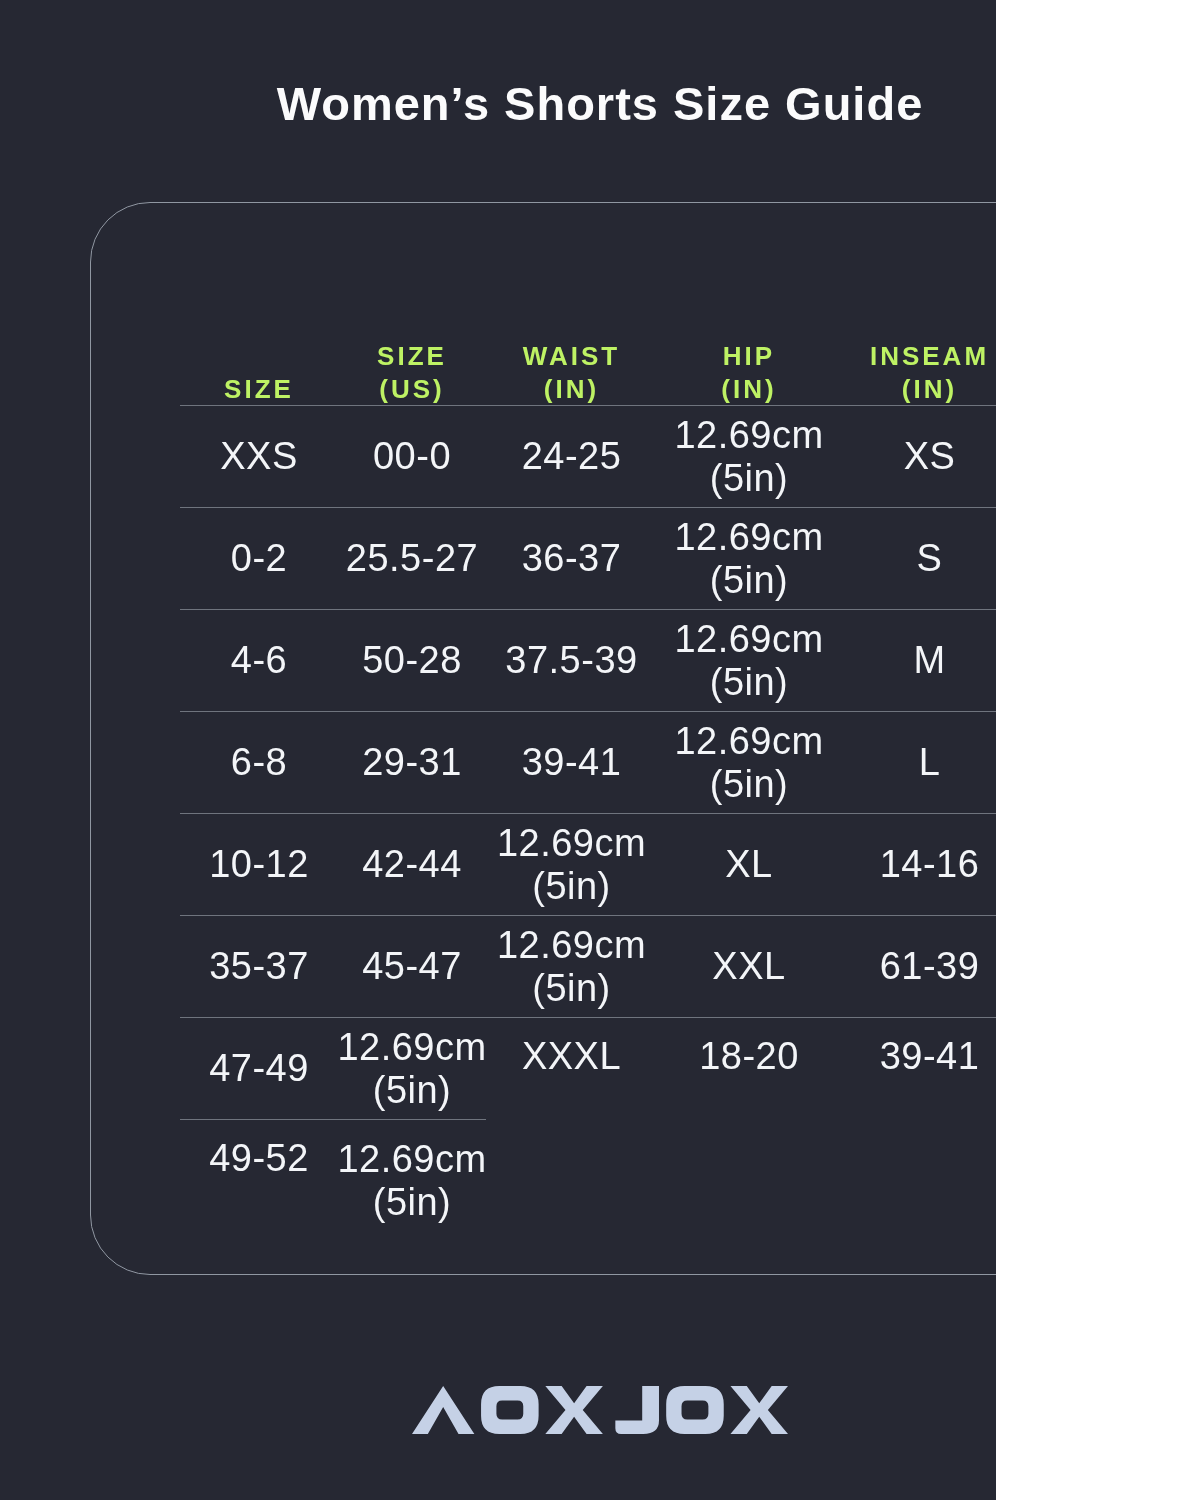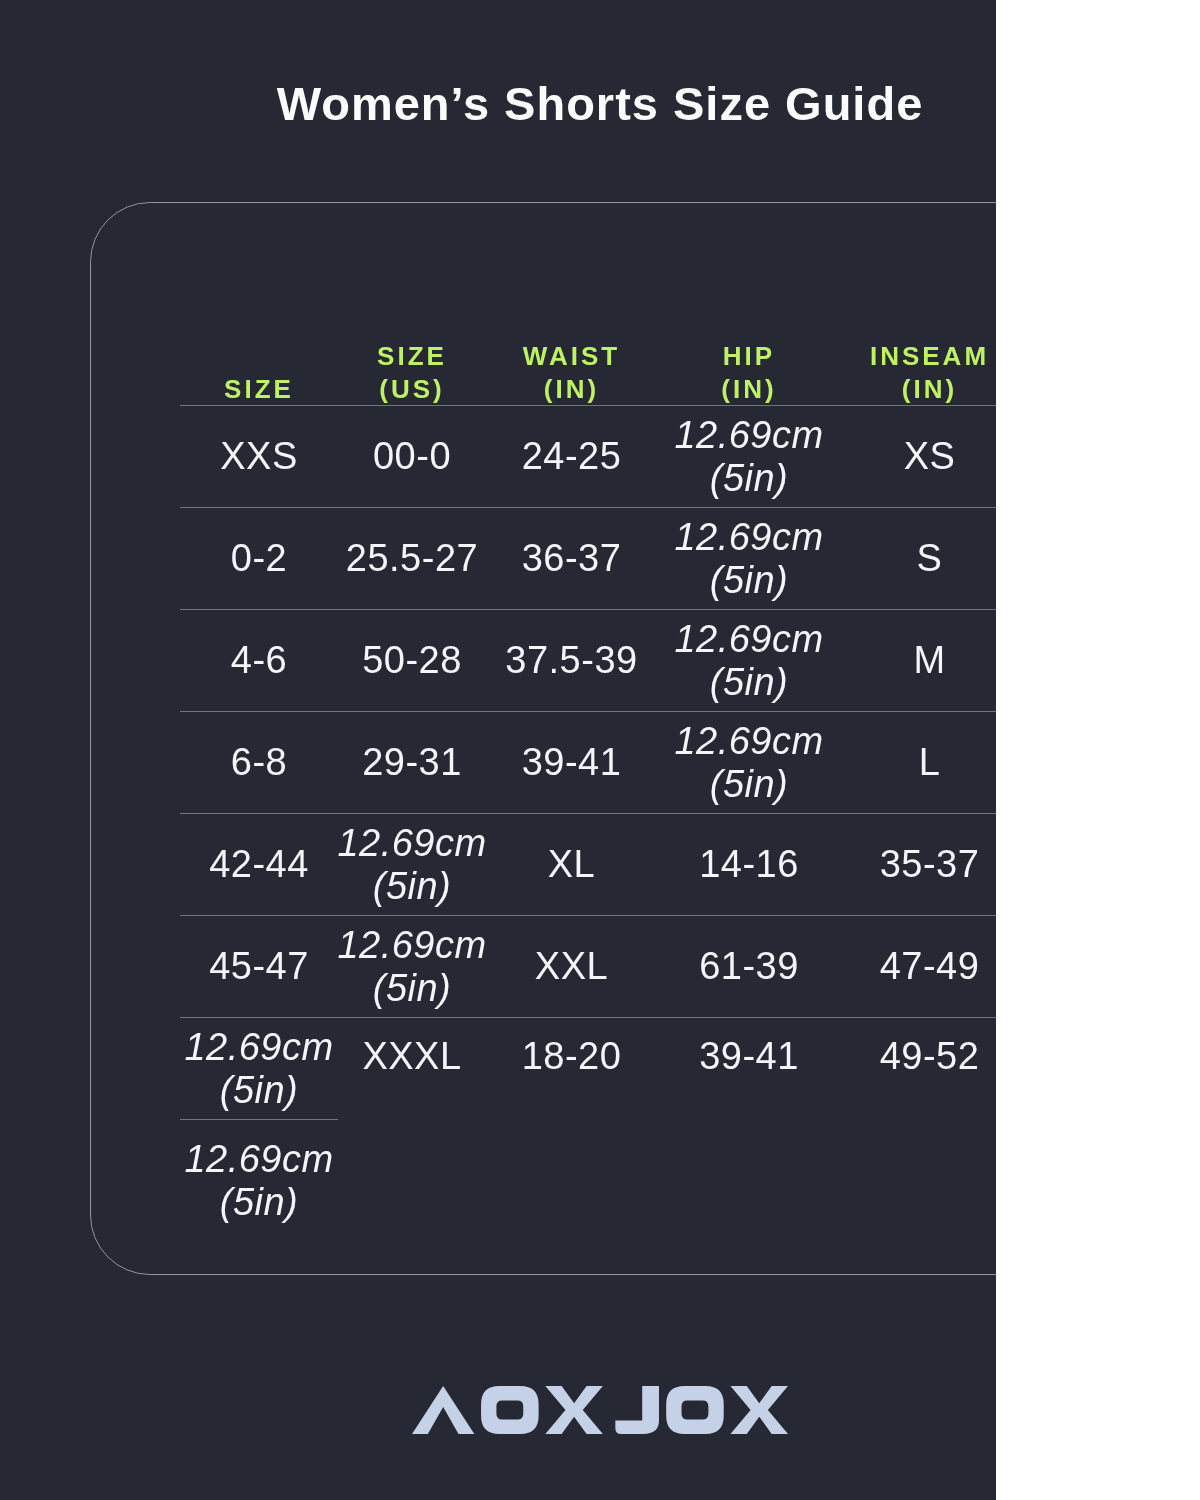--- a/index.html
+++ b/index.html
@@ -55,21 +55,21 @@
     font-weight:400;
     letter-spacing:0.5px;
     text-align:center;
     line-height:1.1;
   }
   .cell.lastrow{
     justify-content:flex-start;
     padding-top:18px;
     text-align:center;
   }
-  .inseam{line-height:1.12;font-style:italic;}
+  .inseam{line-height:1.12;}
   .brand{
     position:absolute;
     left:0;top:1386px;width:1200px;
     display:flex;justify-content:center;
   }
 </style>
 </head>
 <body>
 
 <div class="canvas">
@@ -129,20 +129,21 @@
       <div class="cell">M</div>
       <div class="cell">6-8</div>
       <div class="cell">29-31</div>
       <div class="cell">39-41</div>
       <div class="cell inseam">
         <span>12.69cm</span>
         <span>(5in)</span>
       </div>
 
       <div class="cell">L</div>
+      <div class="cell">10-12</div>
       <div class="cell">42-44</div>
       <div class="cell inseam">
         <span>12.69cm</span>
         <span>(5in)</span>
       </div>
 
       <div class="cell">XL</div>
       <div class="cell">14-16</div>
       <div class="cell">35-37</div>
       <div class="cell">45-47</div>

